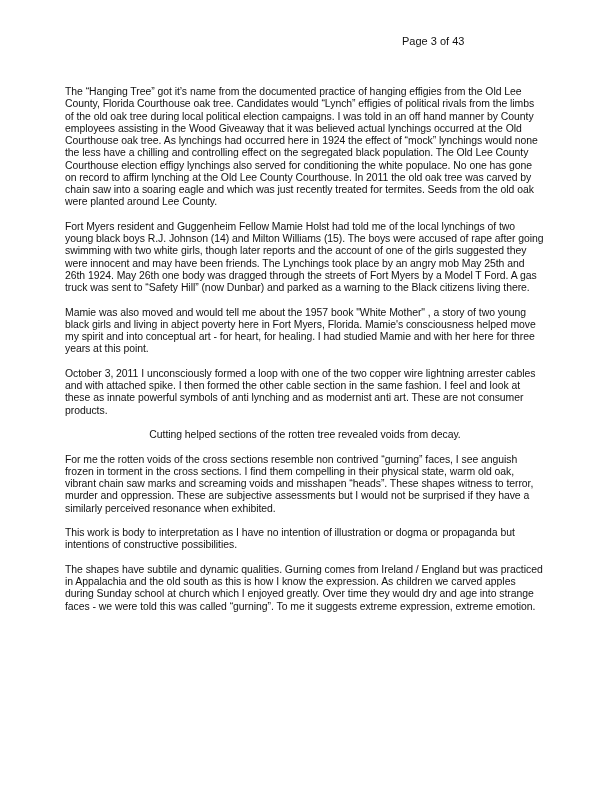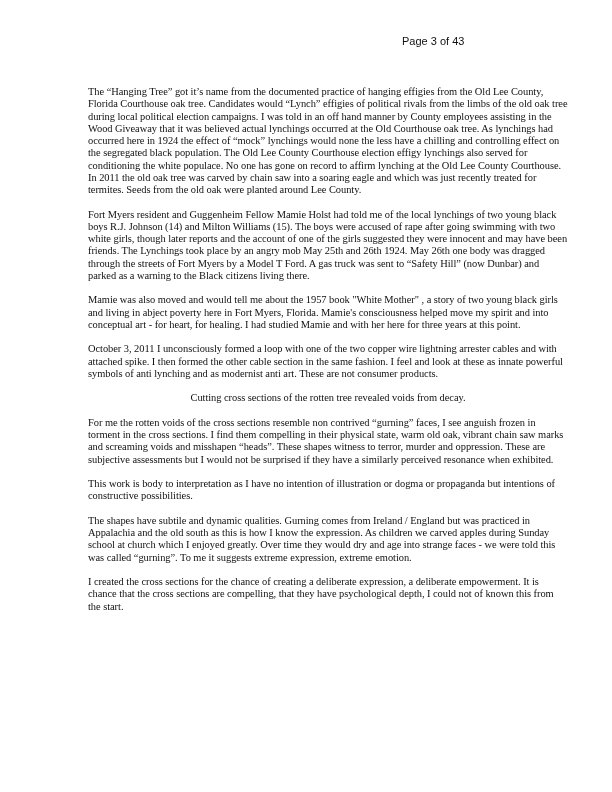--- a/index.html
+++ b/index.html
@@ -8,35 +8,34 @@
       position: absolute; left: 0; top: 0; width: 612px; height: 588px;
       background: #ffffff; color: #111111;
       font-family: "Liberation Sans", sans-serif;
     }
     .page-number {
       position: absolute; top: 35px; right: 151px;
       font-size: 11px; color: #111;
       right: auto; left: 402px;
     }
     .body-text {
-      position: absolute; left: 88px; top: 86px; width: 480px;
-      font-size: 10.45px; line-height: 12.25px; letter-spacing: -0.05px; font-family: Liberation Serif, serif;
+      position: absolute; left: 65px; top: 86px; width: 480px;
+      font-size: 10.45px; line-height: 12.25px; letter-spacing: -0.05px;
     }
     .body-text p { margin: 0 0 12.25px 0; }
     .body-text p.center { text-align: center; }
   </style>
 </head>
 <body>
 
 <div class="page">
   <div class="page-number">Page 3 of 43</div>
   <div class="body-text">
     <p>The “Hanging Tree” got it’s name from the documented practice of hanging effigies from the Old Lee County, Florida Courthouse oak tree. Candidates would “Lynch” effigies of political rivals from the limbs of the old oak tree during local political election campaigns. I was told in an off hand manner by County employees assisting in the Wood Giveaway that it was believed actual lynchings occurred at the Old Courthouse oak tree. As lynchings had occurred here in 1924 the effect of “mock” lynchings would none the less have a chilling and controlling effect on the segregated black population. The Old Lee County Courthouse election effigy lynchings also served for conditioning the white populace. No one has gone on record to affirm lynching at the Old Lee County Courthouse. In 2011 the old oak tree was carved by chain saw into a soaring eagle and which was just recently treated for termites. Seeds from the old oak were planted around Lee County.</p>
     <p>Fort Myers resident and Guggenheim Fellow Mamie Holst had told me of the local lynchings of two young black boys  R.J. Johnson (14) and Milton Williams (15).  The boys were accused of rape after going swimming with two white girls, though later reports and the account of one of the girls suggested they were innocent and may have been friends. The Lynchings took place by an angry mob May 25th and 26th 1924. May 26th one body was dragged through the streets of Fort Myers by a Model T Ford. A gas truck was sent to “Safety Hill” (now Dunbar) and parked as a warning to the Black citizens living there.</p>
     <p>Mamie was also moved and would tell me about the 1957 book "White Mother" , a story of two young black girls and living in abject poverty here in Fort Myers, Florida. Mamie's consciousness helped move my spirit and into conceptual art - for heart, for healing. I had studied Mamie and with her here for three years at this point.</p>
     <p>October 3, 2011 I unconsciously formed a loop with one of the two copper wire lightning arrester cables and with attached spike. I then formed the other cable section in the same fashion. I feel and look at these as innate powerful symbols of anti lynching and as modernist anti art. These are not consumer products.</p>
-    <p class="center">Cutting cross sections of the rotten tree revealed voids from decay.</p>
+    <p class="center">Cutting helped sections of the rotten tree revealed voids from decay.</p>
     <p> For me the rotten voids of the cross sections resemble  non contrived “gurning” faces, I see anguish frozen in torment in the cross sections. I find them compelling in their physical state, warm old oak, vibrant chain saw marks and screaming voids and misshapen “heads”. These shapes witness to terror, murder and oppression. These are subjective assessments but I would not be surprised if they have a similarly perceived resonance when exhibited.</p>
     <p>This work is body to interpretation as I have no intention of illustration or dogma or propaganda but intentions of constructive possibilities.</p>
     <p>The shapes have subtile and dynamic qualities. Gurning comes from Ireland / England but was practiced in Appalachia and the old south as this is how I know the expression. As children we carved apples during Sunday school at church which I enjoyed greatly.  Over time they would dry and age into strange faces - we were told this was called “gurning”. To me it suggests extreme expression, extreme emotion.</p>
-    <p>I created the cross sections for the chance of creating a deliberate expression, a deliberate empowerment. It is chance that the cross sections are compelling, that they have psychological depth, I could not of known this from the start.</p>
   </div>
 </div>
 
 </body></html>

